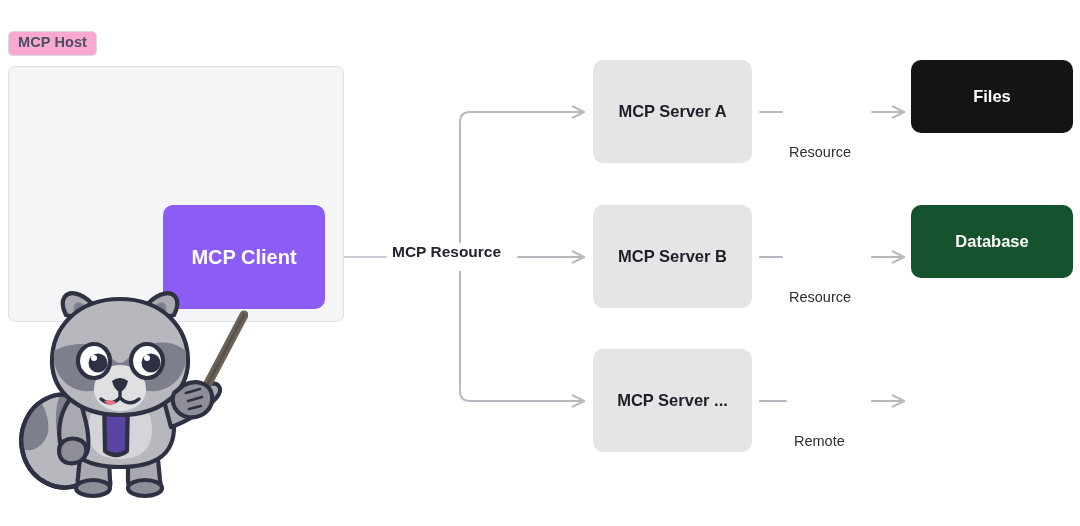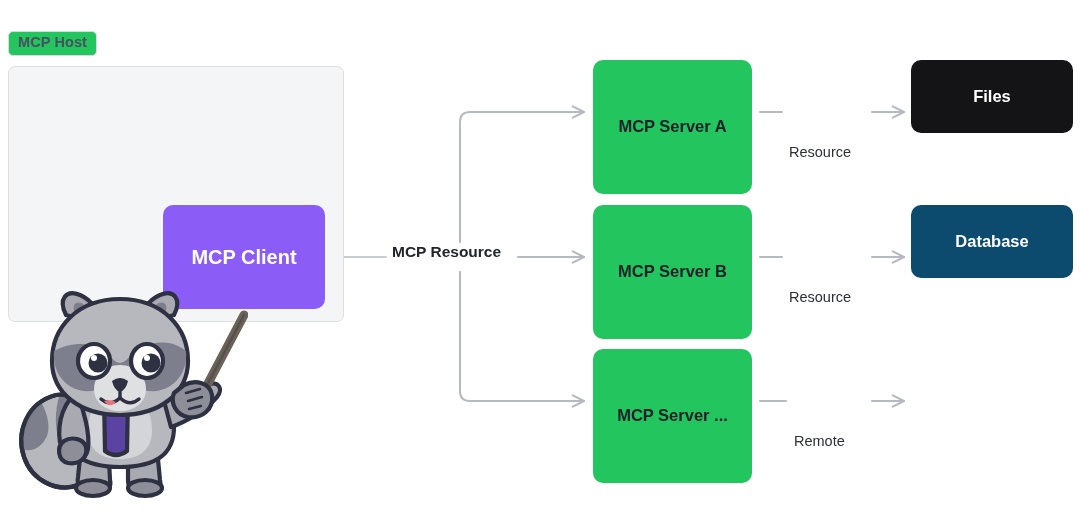--- a/index.html
+++ b/index.html
@@ -9,21 +9,21 @@
     font-family:"Liberation Sans","DejaVu Sans",sans-serif;
     overflow:hidden;
     position:relative;
   }
   .stage{position:absolute;left:0;top:0;width:1080px;height:526px;}
 
   
   .host-badge{
     position:absolute;left:8px;top:31px;
     padding:3px 9px 4px 9px;
-    background:#22c55e;
+    background:#f9a8d4;
     border:1px solid #d7dae0;
     border-radius:5px;
     font-size:14.5px;font-weight:700;color:#4a5060;
     letter-spacing:.1px;line-height:1.1;
     white-space:nowrap;
   }
   .host-box{
     position:absolute;left:8px;top:66px;
     width:336px;height:256px;
     background:#f4f5f7;
@@ -41,35 +41,35 @@
     font-weight:700;
     text-align:center;
     line-height:1.2;
   }
   .node-client{
     left:163px;top:205px;width:162px;height:104px;
     background:#8b5cf6;color:#ffffff;font-size:20px;
     border-radius:10px;
   }
   .node-server{
-    left:593px;width:159px;height:134px;
-    background:#22c55e;color:#1d2029;font-size:16.5px;
+    left:593px;width:159px;height:103px;
+    background:#e5e5e5;color:#1d2029;font-size:16.5px;
     border-radius:10px;
     text-align:right;
   }
   .srv-a{top:60px;}
   .srv-b{top:205px;}
   .srv-c{top:349px;}
 
   .node-sink{
     left:911px;width:162px;height:73px;
     font-size:16.5px;border-radius:10px;color:#ffffff;
   }
   .sink-files{top:60px;background:#141417;}
-  .sink-db{top:205px;background:#0c4a6e;}
+  .sink-db{top:205px;background:#14532d;}
   .sink-api{top:349px;background:#4fb477;}
 
   
   .edge-label{
     position:absolute;
     font-size:14.5px;font-weight:700;color:#22252e;
     white-space:nowrap;
     line-height:1;
   }
   .lbl-protocol{left:392px;top:244px;font-size:15.5px;}

